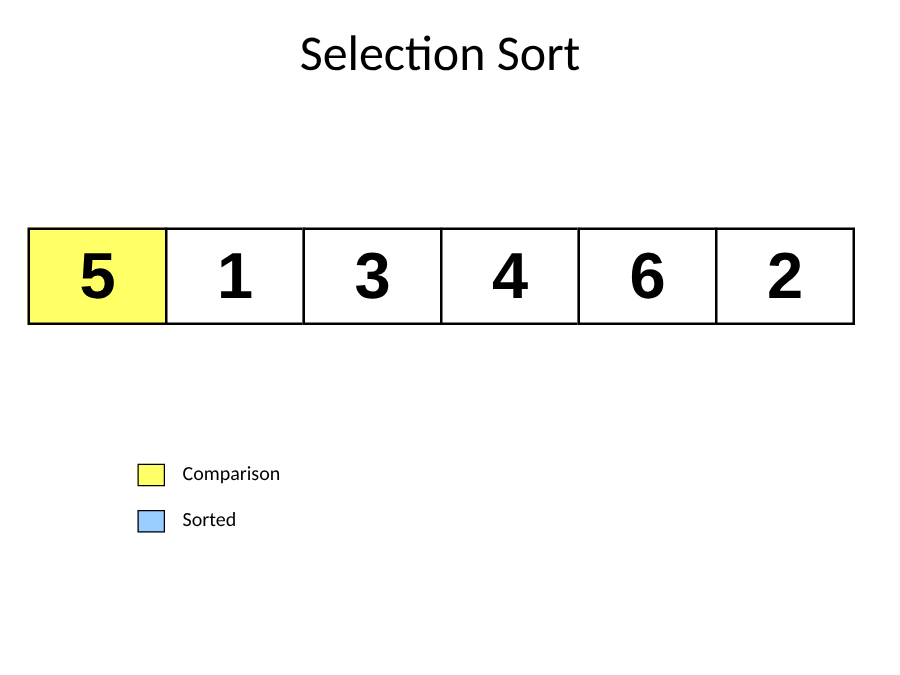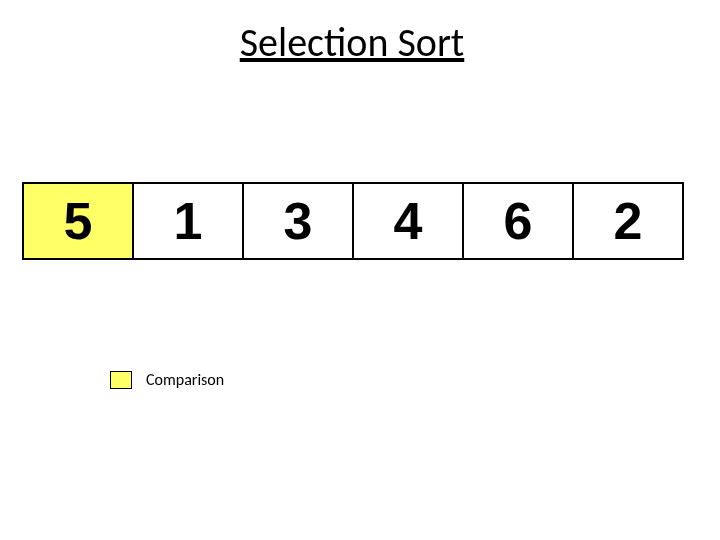--- a/index.html
+++ b/index.html
@@ -12,21 +12,20 @@
     color: #000;
   }
   .title {
     position: absolute;
     top: 18px;
     left: 0;
     width: 704px;
     text-align: center;
     font-size: 40px;
     font-weight: 400;
-    text-decoration: underline;
   }
   .array {
     position: absolute;
     top: 182px;
     left: 22px;
     display: flex;
   }
   .cell {
     width: 112px;
     height: 78px;
@@ -73,13 +72,17 @@
   <div class="cell" style="background: rgb(255, 255, 255);">4</div>
   <div class="cell" style="background: rgb(255, 255, 255);">6</div>
   <div class="cell" style="background: rgb(255, 255, 255);">2</div>
 </div>
 
 <div class="legend">
   <div class="legend-row">
     <span class="swatch" style="background: rgb(255, 255, 102);"></span>
     <span>Comparison</span>
   </div>
+  <div class="legend-row">
+    <span class="swatch" style="background: rgb(153, 204, 255);"></span>
+    <span>Sorted</span>
+  </div>
 </div>
 
 </body></html>

